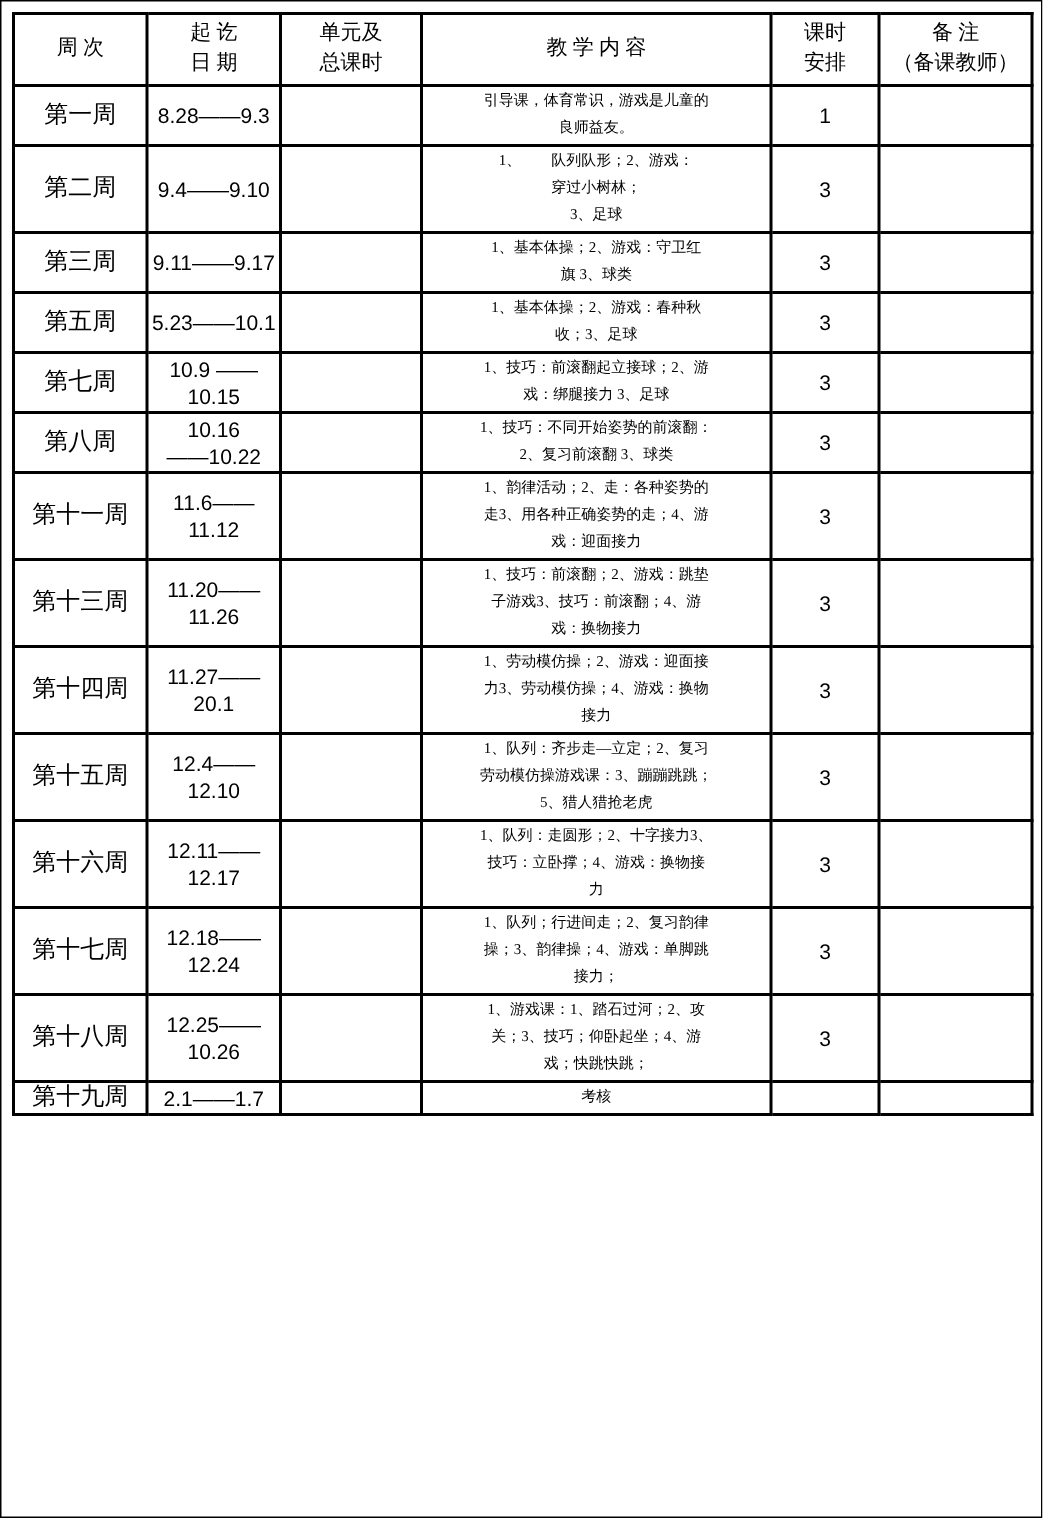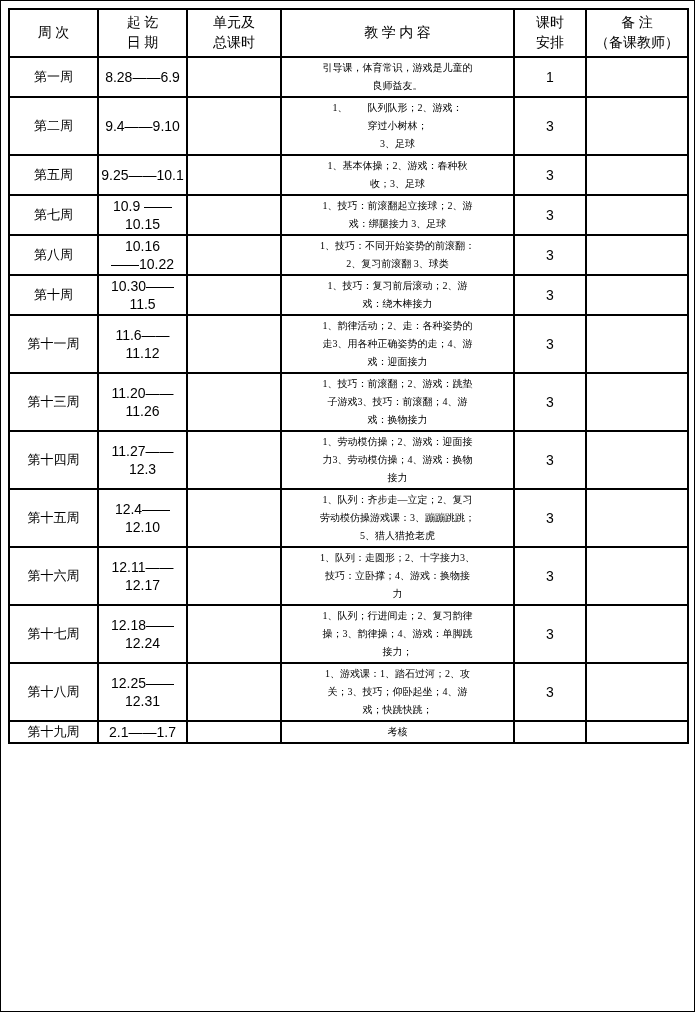--- a/index.html
+++ b/index.html
@@ -40,21 +40,21 @@
     padding: 1px 2px;
   }
   table.schedule th {
     font-weight: normal;
     font-size: 14px;
     line-height: 20px;
     white-space: pre-line;
     padding: 3px 2px;
   }
   td.cell-week {
-    font-size: 13px;
+    font-size: 16px;
     line-height: 18px;
     margin-left: 28px;
   }
   td.cell-dates {
     font-family: "Liberation Sans", sans-serif;
     font-size: 14px;
     line-height: 18px;
     white-space: pre-line;
   }
   td.cell-unit {
@@ -103,40 +103,49 @@
         <th>教 学 内 容</th>
         <th>课时
 安排</th>
         <th>备 注
 （备课教师）</th>
       </tr>
     </thead>
     <tbody id="schedule-body">
         <tr>
     <td class="cell-week">第一周</td>
-    <td class="cell-dates">8.28——6.9</td>
+    <td class="cell-dates">8.28——9.3</td>
     <td class="cell-unit"></td>
     <td class="cell-content">引导课，体育常识，游戏是儿童的
 良师益友。</td>
     <td class="cell-hours">1</td>
     <td class="cell-note"></td>
   </tr>
         <tr>
     <td class="cell-week">第二周</td>
     <td class="cell-dates">9.4——9.10</td>
     <td class="cell-unit"></td>
     <td class="cell-content">1、        队列队形；2、游戏：
 穿过小树林；
 3、足球</td>
     <td class="cell-hours">3</td>
     <td class="cell-note"></td>
   </tr>
         <tr>
+    <td class="cell-week">第三周</td>
+    <td class="cell-dates">9.11——9.17</td>
+    <td class="cell-unit"></td>
+    <td class="cell-content">1、基本体操；2、游戏：守卫红
+旗 3、球类</td>
+    <td class="cell-hours">3</td>
+    <td class="cell-note"></td>
+  </tr>
+        <tr>
     <td class="cell-week">第五周</td>
-    <td class="cell-dates">9.25——10.1</td>
+    <td class="cell-dates">5.23——10.1</td>
     <td class="cell-unit"></td>
     <td class="cell-content">1、基本体操；2、游戏：春种秋
 收；3、足球</td>
     <td class="cell-hours">3</td>
     <td class="cell-note"></td>
   </tr>
         <tr>
     <td class="cell-week">第七周</td>
     <td class="cell-dates">10.9 ——10.15</td>
     <td class="cell-unit"></td>
@@ -149,29 +158,20 @@
     <td class="cell-week">第八周</td>
     <td class="cell-dates">10.16
 ——10.22</td>
     <td class="cell-unit"></td>
     <td class="cell-content">1、技巧：不同开始姿势的前滚翻：
 2、复习前滚翻 3、球类</td>
     <td class="cell-hours">3</td>
     <td class="cell-note"></td>
   </tr>
         <tr>
-    <td class="cell-week">第十周</td>
-    <td class="cell-dates">10.30——11.5</td>
-    <td class="cell-unit"></td>
-    <td class="cell-content">1、技巧：复习前后滚动；2、游
-戏：绕木棒接力</td>
-    <td class="cell-hours">3</td>
-    <td class="cell-note"></td>
-  </tr>
-        <tr>
     <td class="cell-week">第十一周</td>
     <td class="cell-dates">11.6——11.12</td>
     <td class="cell-unit"></td>
     <td class="cell-content">1、韵律活动；2、走：各种姿势的
 走3、用各种正确姿势的走；4、游
 戏：迎面接力</td>
     <td class="cell-hours">3</td>
     <td class="cell-note"></td>
   </tr>
         <tr>
@@ -180,21 +180,21 @@
 11.26</td>
     <td class="cell-unit"></td>
     <td class="cell-content">1、技巧：前滚翻；2、游戏：跳垫
 子游戏3、技巧：前滚翻；4、游
 戏：换物接力</td>
     <td class="cell-hours">3</td>
     <td class="cell-note"></td>
   </tr>
         <tr>
     <td class="cell-week">第十四周</td>
-    <td class="cell-dates">11.27——12.3</td>
+    <td class="cell-dates">11.27——20.1</td>
     <td class="cell-unit"></td>
     <td class="cell-content">1、劳动模仿操；2、游戏：迎面接
 力3、劳动模仿操；4、游戏：换物
 接力</td>
     <td class="cell-hours">3</td>
     <td class="cell-note"></td>
   </tr>
         <tr>
     <td class="cell-week">第十五周</td>
     <td class="cell-dates">12.4——12.10</td>
@@ -223,21 +223,21 @@
     <td class="cell-unit"></td>
     <td class="cell-content">1、队列；行进间走；2、复习韵律
 操；3、韵律操；4、游戏：单脚跳
 接力；</td>
     <td class="cell-hours">3</td>
     <td class="cell-note"></td>
   </tr>
         <tr>
     <td class="cell-week">第十八周</td>
     <td class="cell-dates">12.25——
-12.31</td>
+10.26</td>
     <td class="cell-unit"></td>
     <td class="cell-content">1、游戏课：1、踏石过河；2、攻
 关；3、技巧；仰卧起坐；4、游
 戏；快跳快跳；</td>
     <td class="cell-hours">3</td>
     <td class="cell-note"></td>
   </tr>
         <tr>
     <td class="cell-week">第十九周</td>
     <td class="cell-dates">2.1——1.7</td>

